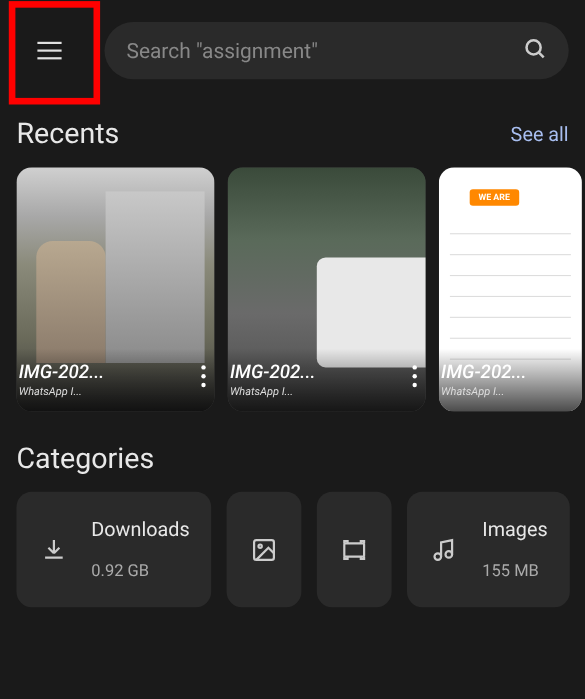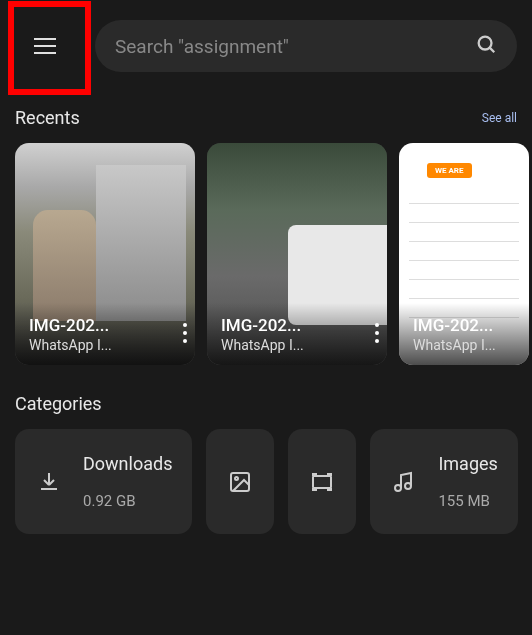--- a/index.html
+++ b/index.html
@@ -75,27 +75,27 @@
     .search-icon {
       color: #ccc;
     }
     .section-header {
       display: flex;
       justify-content: space-between;
       align-items: center;
       padding: 15px 15px 15px 15px;
     }
     .section-title {
-      font-size: 18px;
+      font-size: 26px;
       font-weight: 400;
       color: #e8e8e8;
     }
     .see-all {
       color: #a8bef0;
-      font-size: 12px;
+      font-size: 18px;
       cursor: pointer;
     }
     .recents-row {
       display: flex;
       gap: 12px;
       padding: 0 15px;
       overflow: hidden;
     }
     .recent-card {
       width: 180px;
@@ -185,31 +185,32 @@
     }
     .table-lines div {
       height: 1px;
       background: #ddd;
     }
     .card-overlay {
       position: absolute;
       bottom: 0;
       left: 0;
       right: 0;
-      padding: 12px 14px;
+      padding: 12px 2px;
       background: linear-gradient(180deg, transparent, rgba(0,0,0,0.7));
+      font-style: italic;
     }
     .card-title {
       color: #fff;
       font-size: 17px;
       font-weight: 500;
     }
     .card-sub {
       color: #ddd;
-      font-size: 14px;
+      font-size: 10px;
       margin-top: 2px;
     }
     .card-menu {
       position: absolute;
       right: 8px;
       bottom: 22px;
       display: flex;
       flex-direction: column;
       gap: 4px;
     }

